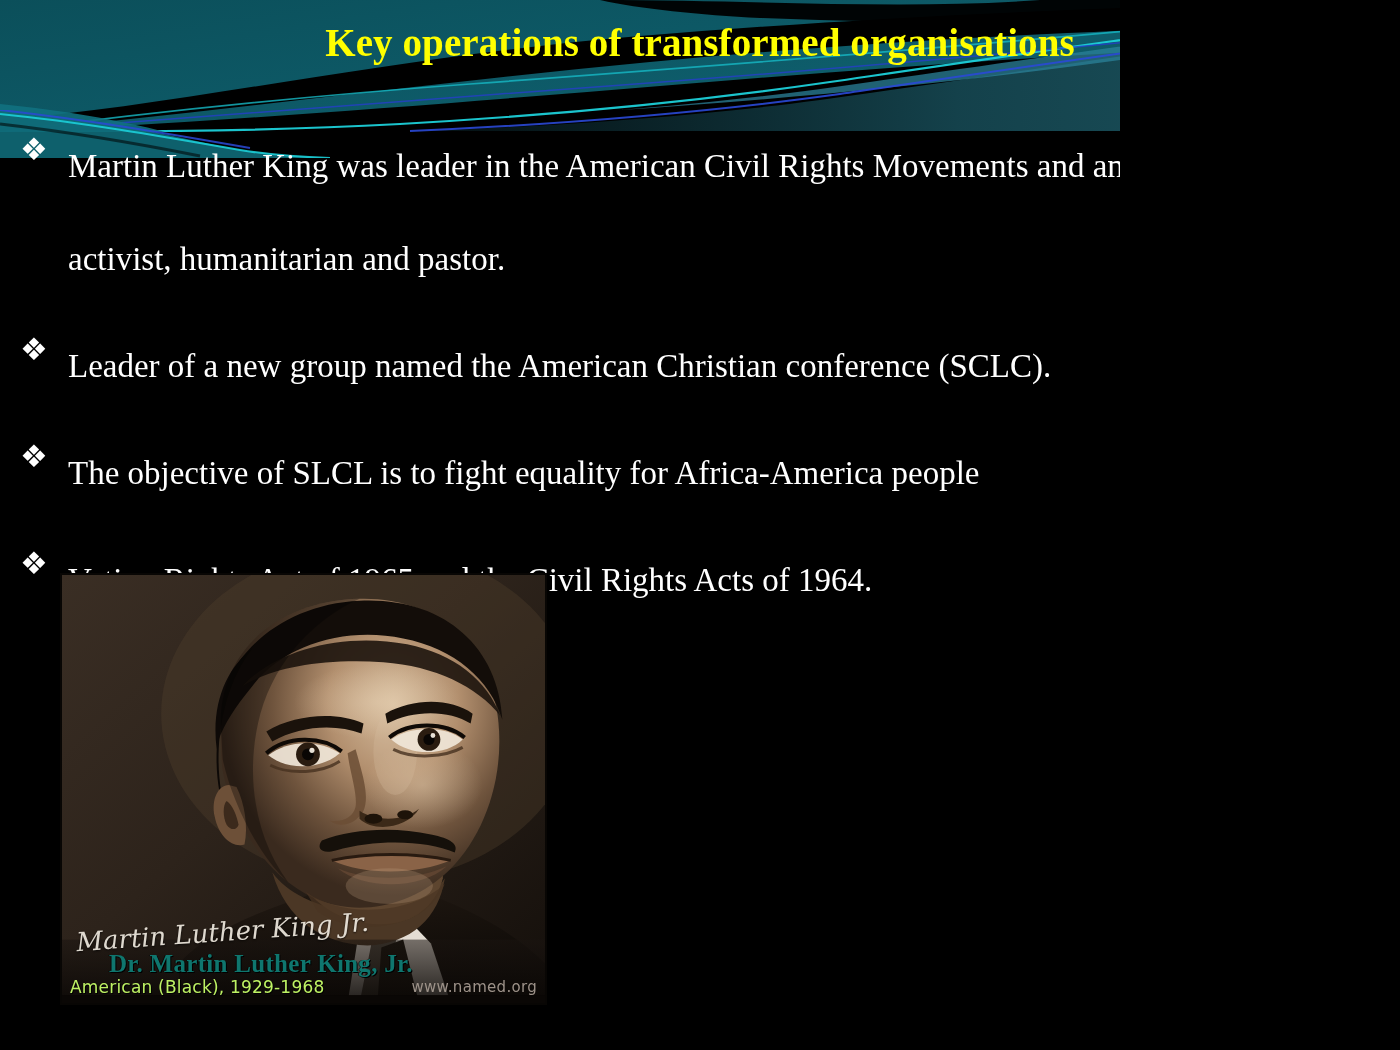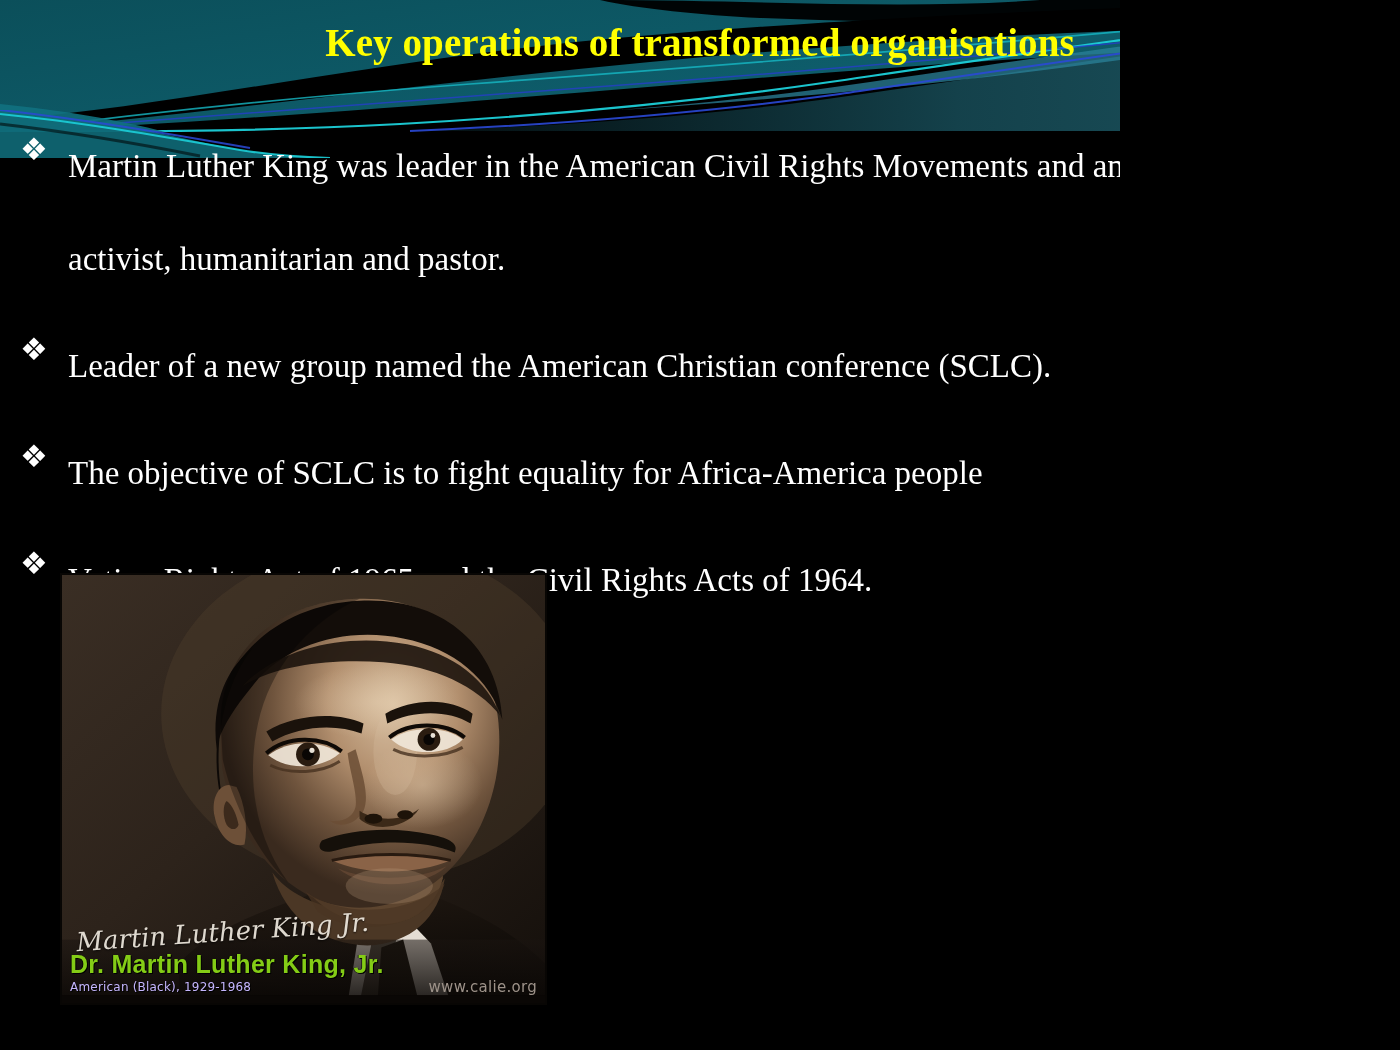--- a/index.html
+++ b/index.html
@@ -116,34 +116,35 @@
   .caption-layer {
     position: absolute;
     left: 0;
     bottom: 0;
     width: 100%;
     padding: 0 0 6px 8px;
     box-sizing: border-box;
     pointer-events: none;
   }
   #caption-name {
-    font-family: Liberation Sans, sans-serif;
+    font-family: Liberation Serif, serif;
     font-weight: bold;
     font-size: 25px;
     line-height: 26px;
-    color: #84cc16;
+    color: #0f766e;
     letter-spacing: 0.3px;
     text-shadow: 1px 1px 0 #000, -1px 0 0 rgba(0,0,0,.6);
     white-space: nowrap;
+    margin-left: 39px;
   }
   #caption-sub {
     font-family: "DejaVu Sans", sans-serif;
-    font-size: 12px;
+    font-size: 17px;
     line-height: 20px;
-    color: #c4b5fd;
+    color: #bef264;
     letter-spacing: 0.2px;
     text-shadow: 1px 1px 0 #000;
     white-space: nowrap;
   }
   #caption-source {
     position: absolute;
     right: 8px;
     bottom: 7px;
     font-family: "DejaVu Sans", sans-serif;
     font-size: 15px;
@@ -236,21 +237,21 @@
       <span class="bullet-text">Martin Luther King was leader in the American Civil Rights Movements and an Southern leader, activist, humanitarian and pastor.</span>
     </div>
 
     <div class="bullet-item">
       <span class="bullet-marker">❖</span>
       <span class="bullet-text">Leader of a new group named the American Christian conference (SCLC).</span>
     </div>
 
     <div class="bullet-item">
       <span class="bullet-marker">❖</span>
-      <span class="bullet-text">The objective of SCLC is to fight equality for Africa-America people</span>
+      <span class="bullet-text">The objective of SLCL is to fight equality for Africa-America people</span>
     </div>
 
     <div class="bullet-item">
       <span class="bullet-marker">❖</span>
       <span class="bullet-text">Voting Rights Act of 1965 and the Civil Rights Acts of 1964.</span>
     </div>
 
   </div>
 
   <div id="portrait-figure">
@@ -361,16 +362,16 @@
       <rect x="0" y="368" width="487" height="64" fill="url(#capBar)"></rect>
       <rect x="0" y="424" width="487" height="8" fill="#0a0705"></rect>
     </svg>
 
     <div id="caption-signature">Martin Luther King Jr.</div>
 
     <div class="caption-layer">
       <div id="caption-name">Dr. Martin Luther King, Jr.</div>
       <div id="caption-sub">American (Black), 1929-1968</div>
     </div>
-    <div id="caption-source">www.calie.org</div>
+    <div id="caption-source">www.named.org</div>
   </div>
 
 </div>
 
 </body></html>

